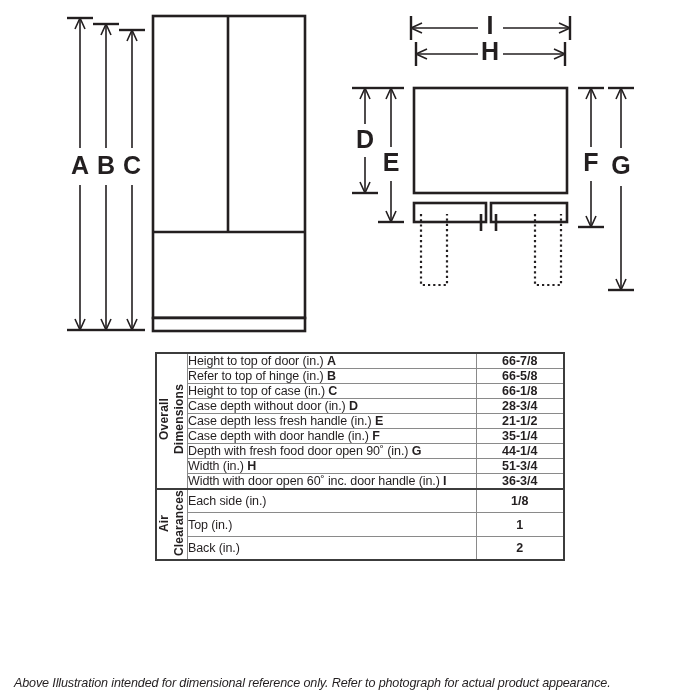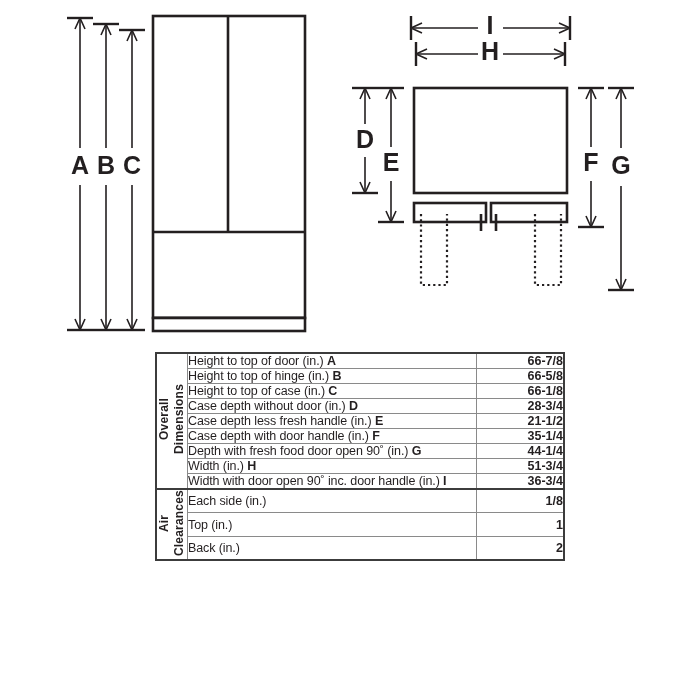--- a/index.html
+++ b/index.html
@@ -105,21 +105,21 @@
     padding-left: 12px;
     font-size: 12.6px;
     letter-spacing: -0.1px;
     white-space: nowrap;
   }
   td.desc b {
     font-weight: 700;
   }
   td.val {
     width: 88px;
-    text-align: right;
+    text-align: center;
     font-weight: 700;
     font-size: 12.6px;
   }
   .sep-top {
     border-top: 2px solid #3c3c3c !important;
   }
   #footnote {
     position: absolute;
     left: 14px;
     top: 676px;
@@ -264,21 +264,21 @@
         <td class="cat" rowspan="9">
           <span class="cat-inner">
             <span>Overall</span>
             <span>Dimensions</span>
           </span>
         </td>
         <td class="desc"><span>Height to top of door (in.) </span><b>A</b></td>
         <td class="val">66-7/8</td>
       </tr>
       <tr>
-        <td class="desc"><span>Height to top of hinge (in.) </span><b>B</b></td>
+        <td class="desc"><span>Refer to top of hinge (in.) </span><b>B</b></td>
         <td class="val">66-5/8</td>
       </tr>
       <tr>
         <td class="desc"><span>Height to top of case (in.) </span><b>C</b></td>
         <td class="val">66-1/8</td>
       </tr>
       <tr>
         <td class="desc"><span>Case depth without door (in.) </span><b>D</b></td>
         <td class="val">28-3/4</td>
       </tr>
@@ -292,21 +292,21 @@
       </tr>
       <tr>
         <td class="desc"><span>Depth with fresh food door open 90˚ (in.) </span><b>G</b></td>
         <td class="val">44-1/4</td>
       </tr>
       <tr>
         <td class="desc"><span>Width (in.) </span><b>H</b></td>
         <td class="val">51-3/4</td>
       </tr>
       <tr>
-        <td class="desc"><span>Width with door open 90˚ inc. door handle (in.) </span><b>I</b></td>
+        <td class="desc"><span>Width with door open 60˚ inc. door handle (in.) </span><b>I</b></td>
         <td class="val">36-3/4</td>
       </tr>
 
       <tr>
         <td class="cat sep-top" rowspan="3">
           <span class="cat-inner">
             <span>Air</span>
             <span>Clearances</span>
           </span>
         </td>
@@ -317,14 +317,15 @@
         <td class="desc">Top (in.)</td>
         <td class="val">1</td>
       </tr>
       <tr>
         <td class="desc">Back (in.)</td>
         <td class="val">2</td>
       </tr>
     </tbody>
   </table>
 
+  <div id="footnote">Above Illustration intended for dimensional reference only. Refer to photograph for actual product appearance.</div>
 
 </div>
 
 </body></html>

